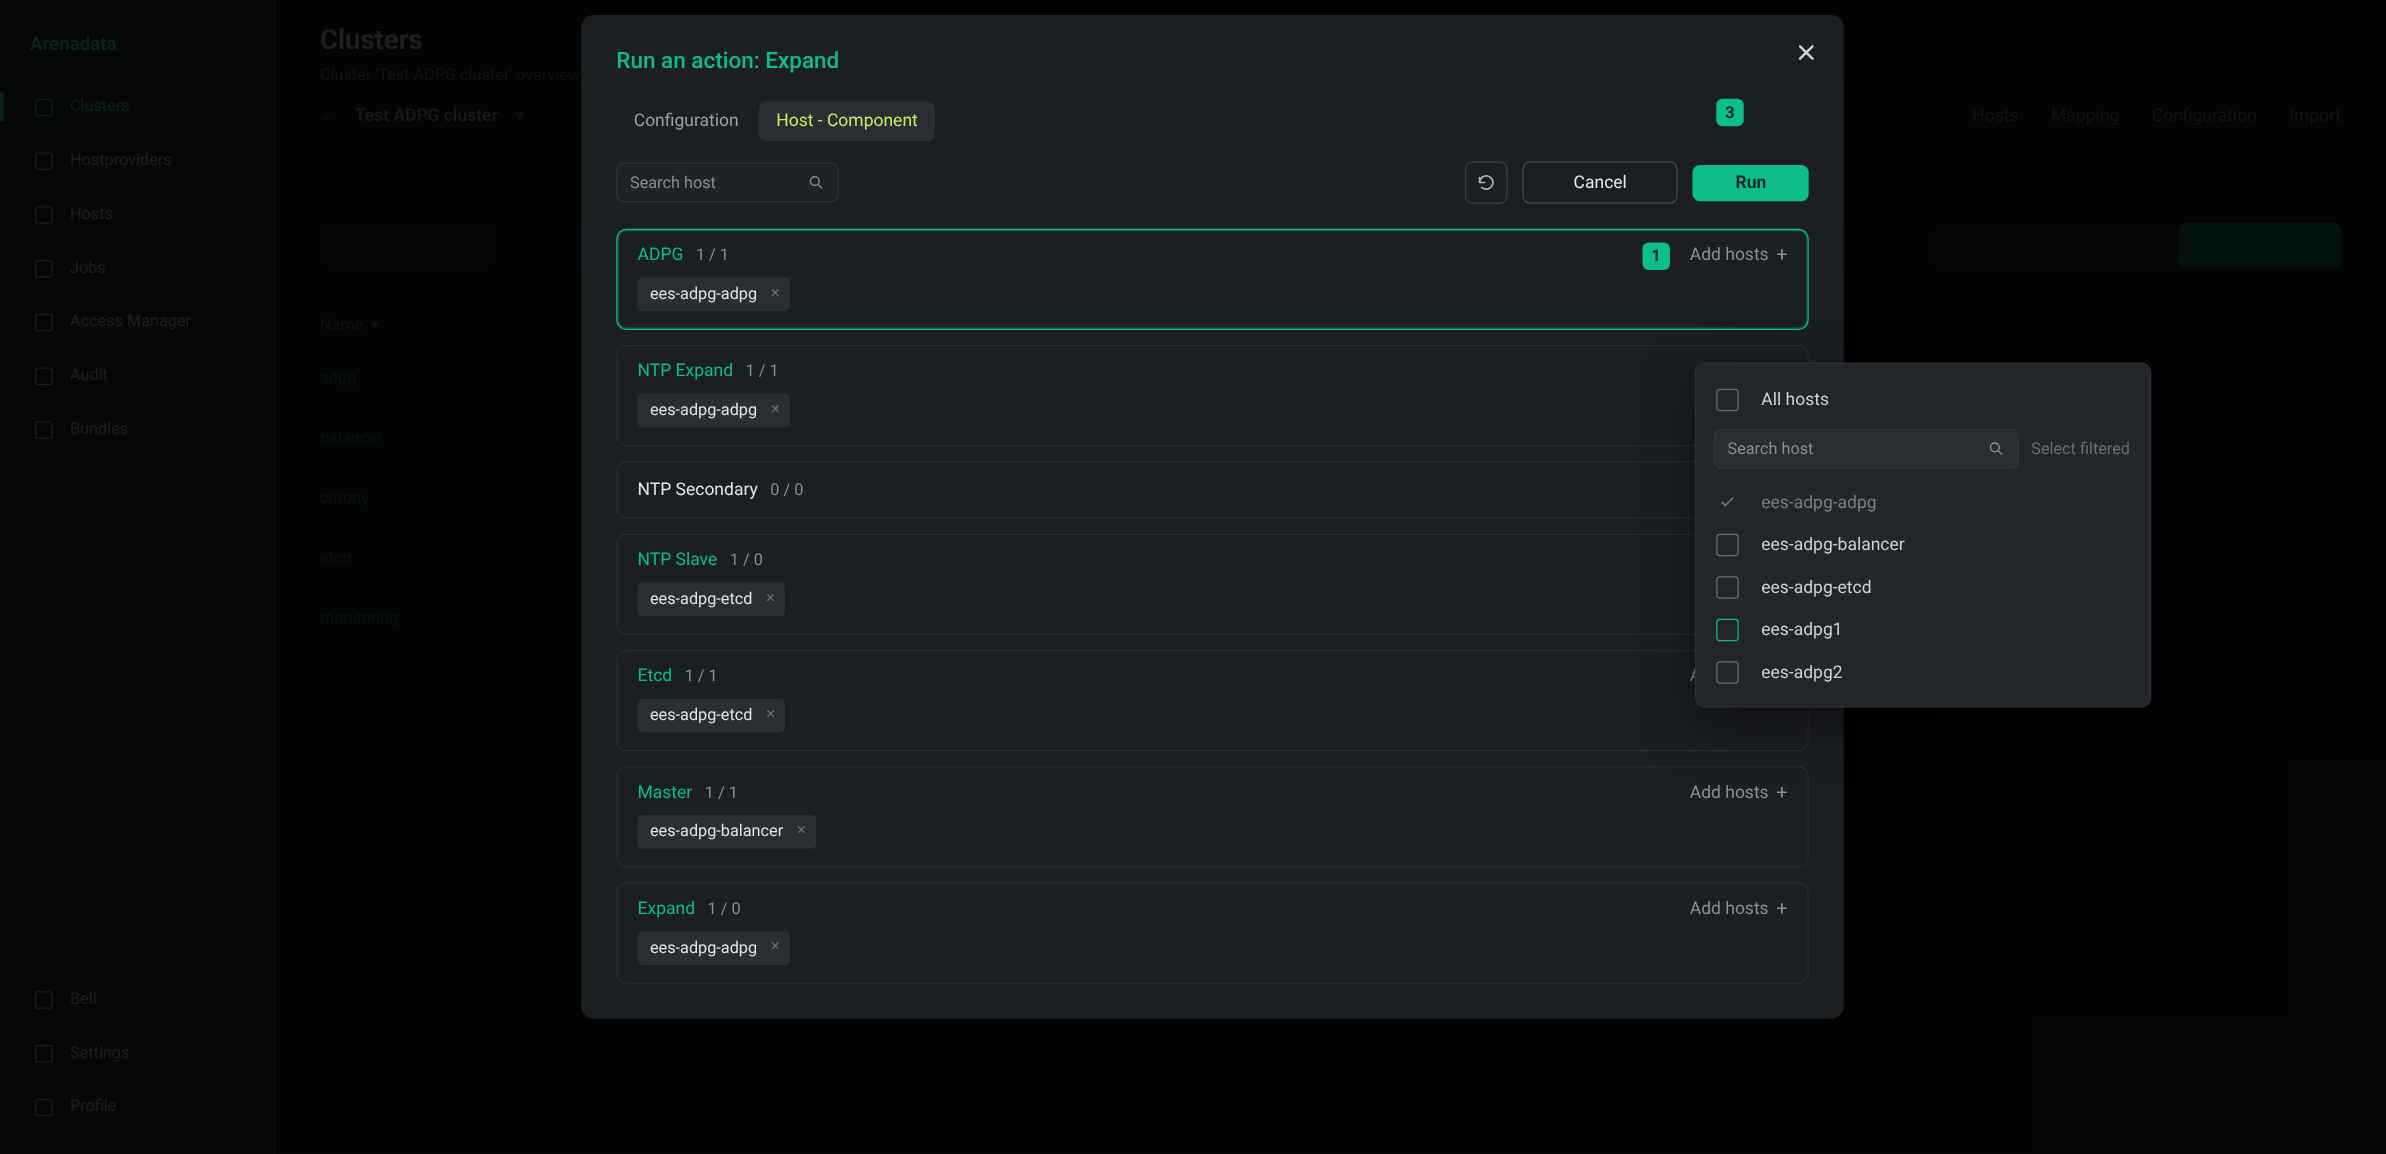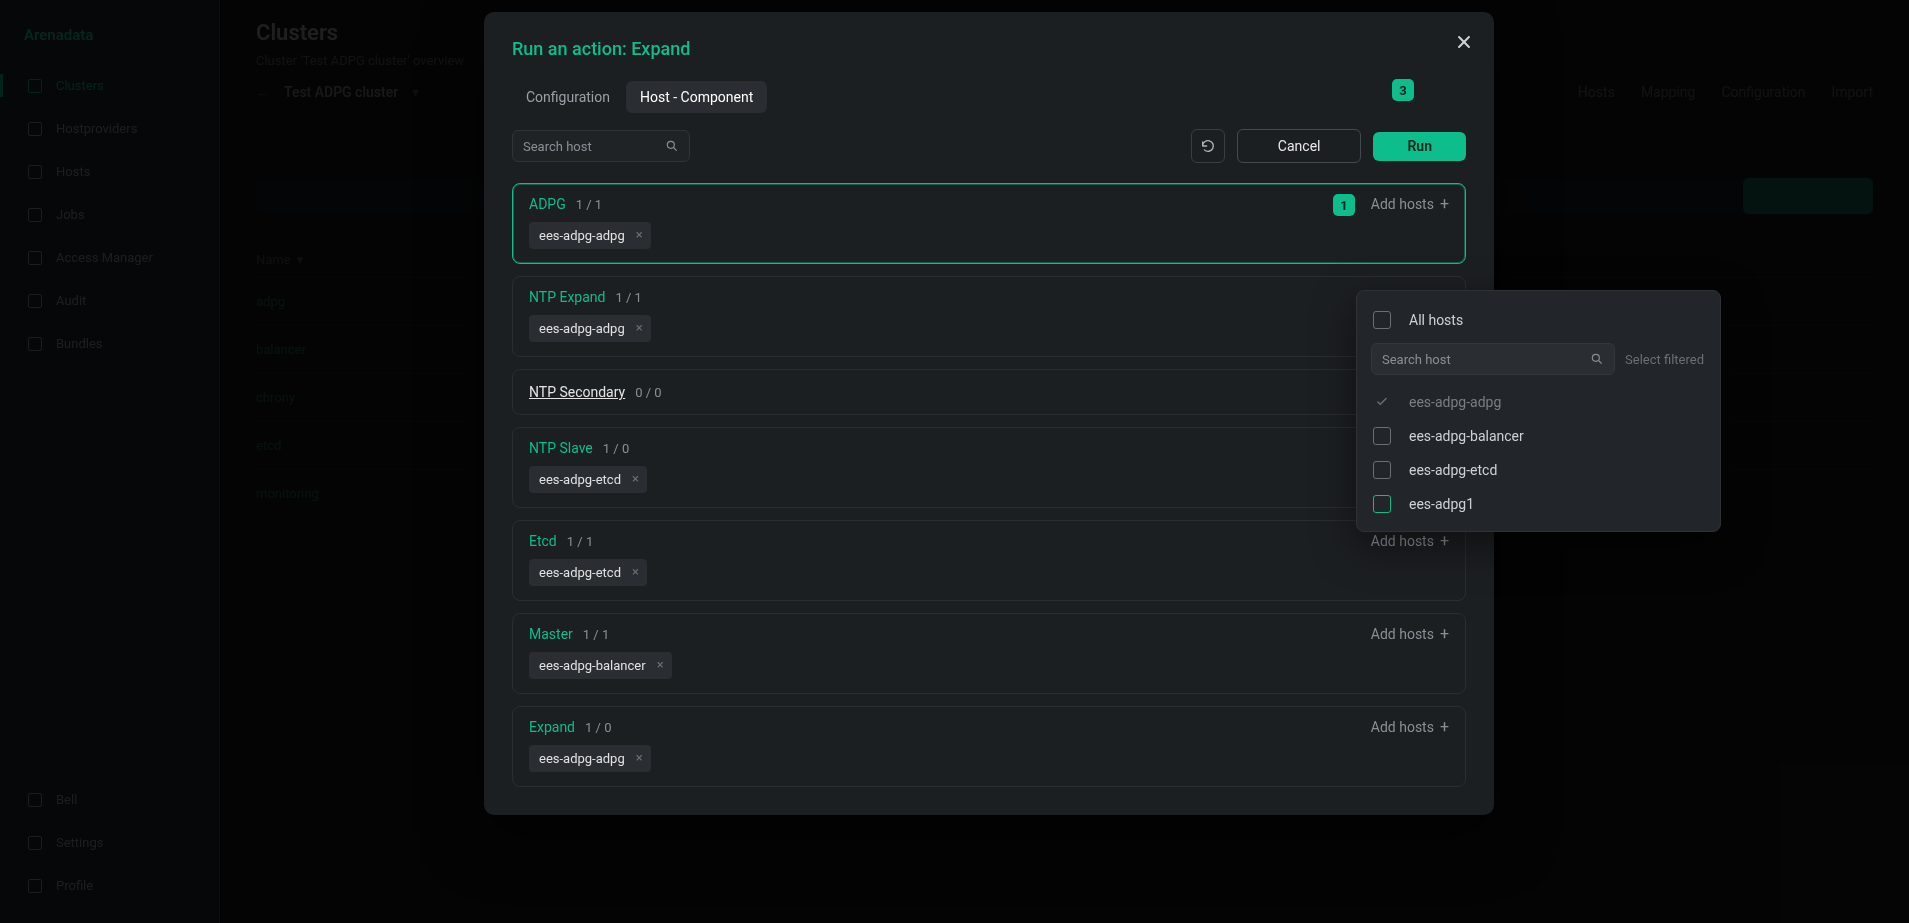--- a/index.html
+++ b/index.html
@@ -55,21 +55,21 @@
 .bg-row { padding: 16px 0; border-top:1px solid #1c1f22; color:#0dbd8b; font-size:13px; }
 
 
 .dim {
   position: absolute; inset: 0; background: rgba(0,0,0,0.55); z-index: 5;
 }
 
 
 .modal {
   position: absolute;
-  left: 484px;
+  left: 465px;
   top: 12px;
   width: 1010px;
   background: #1c1f22;
   border-radius: 10px;
   z-index: 10;
   box-shadow: 0 20px 60px rgba(0,0,0,0.6);
   padding: 26px 28px 28px 28px;
 }
 .modal-title { color: #0dbd8b; font-size: 18px; font-weight: 500; margin-bottom: 22px; }
 .modal-close {
@@ -77,21 +77,21 @@
   width: 16px; height: 16px; cursor: pointer;
 }
 .modal-close::before, .modal-close::after {
   content:""; position:absolute; left:7px; top:0; width:2px; height:16px; background:#cfd2d5; border-radius:1px;
 }
 .modal-close::before { transform: rotate(45deg); }
 .modal-close::after { transform: rotate(-45deg); }
 
 .tabs { display:flex; gap: 2px; margin-bottom: 16px; }
 .tab { padding: 8px 14px; color: #9aa0a6; border-radius: 6px; cursor:pointer; font-size: 14px; }
-.tab.active { background: #2a2d31; color: #ffffff; }
+.tab.active { background: #2a2d31; color: #bef264; }
 
 .toolbar-row { display:flex; align-items:center; gap: 12px; margin-bottom: 20px; position:relative; }
 .search-input {
   width: 178px; height: 32px; background: #202326; border: 1px solid #303438;
   border-radius: 6px; display:flex; align-items:center; padding: 0 10px; color:#8a8f95;
 }
 .search-input-text { flex:1; font-size:13px; color:#8a8f95; }
 .search-icon { width:14px; height:14px; }
 
 .toolbar-spacer { flex: 1; }
@@ -116,21 +116,21 @@
 
 
 .cards { display:flex; flex-direction:column; gap: 12px; }
 .card {
   border: 1px solid #2a2d31; border-radius: 8px; padding: 12px 16px 14px 16px;
   position: relative;
 }
 .card.selected { border: 1px solid #0dbd8b; box-shadow: 0 0 0 1px rgba(13,189,139,.4) inset; }
 .card-header { display:flex; align-items:center; gap: 10px; margin-bottom: 10px; }
 .card-name { color:#0dbd8b; font-size:14px; }
-.card-name.gray { color:#e4e4e4;text-decoration:underline; }
+.card-name.gray { color:#e4e4e4; }
 .card-count { color:#8a8f95; font-size:13px; }
 .add-hosts {
   margin-left:auto; color:#8a8f95; font-size:14px; display:flex; align-items:center; gap:6px;
 }
 .add-hosts .plus { font-size:16px; color:#8a8f95; line-height:1; }
 .chips { display:flex; gap:8px; flex-wrap:wrap; }
 .chip {
   background:#2a2d31; border-radius:4px; padding: 6px 26px 6px 10px; font-size:13px; color:#e0e2e4; position:relative;
 }
 .chip::after {
@@ -413,14 +413,18 @@
         <div class="pop-label">ees-adpg-balancer</div>
       </div>
       <div class="pop-row">
         <div class="checkbox"></div>
         <div class="pop-label">ees-adpg-etcd</div>
       </div>
       <div class="pop-row">
         <div class="checkbox highlight"></div>
         <div class="pop-label">ees-adpg1</div>
       </div>
+      <div class="pop-row">
+        <div class="checkbox"></div>
+        <div class="pop-label">ees-adpg2</div>
+      </div>
     </div>
 </div>
 
 </body></html>

